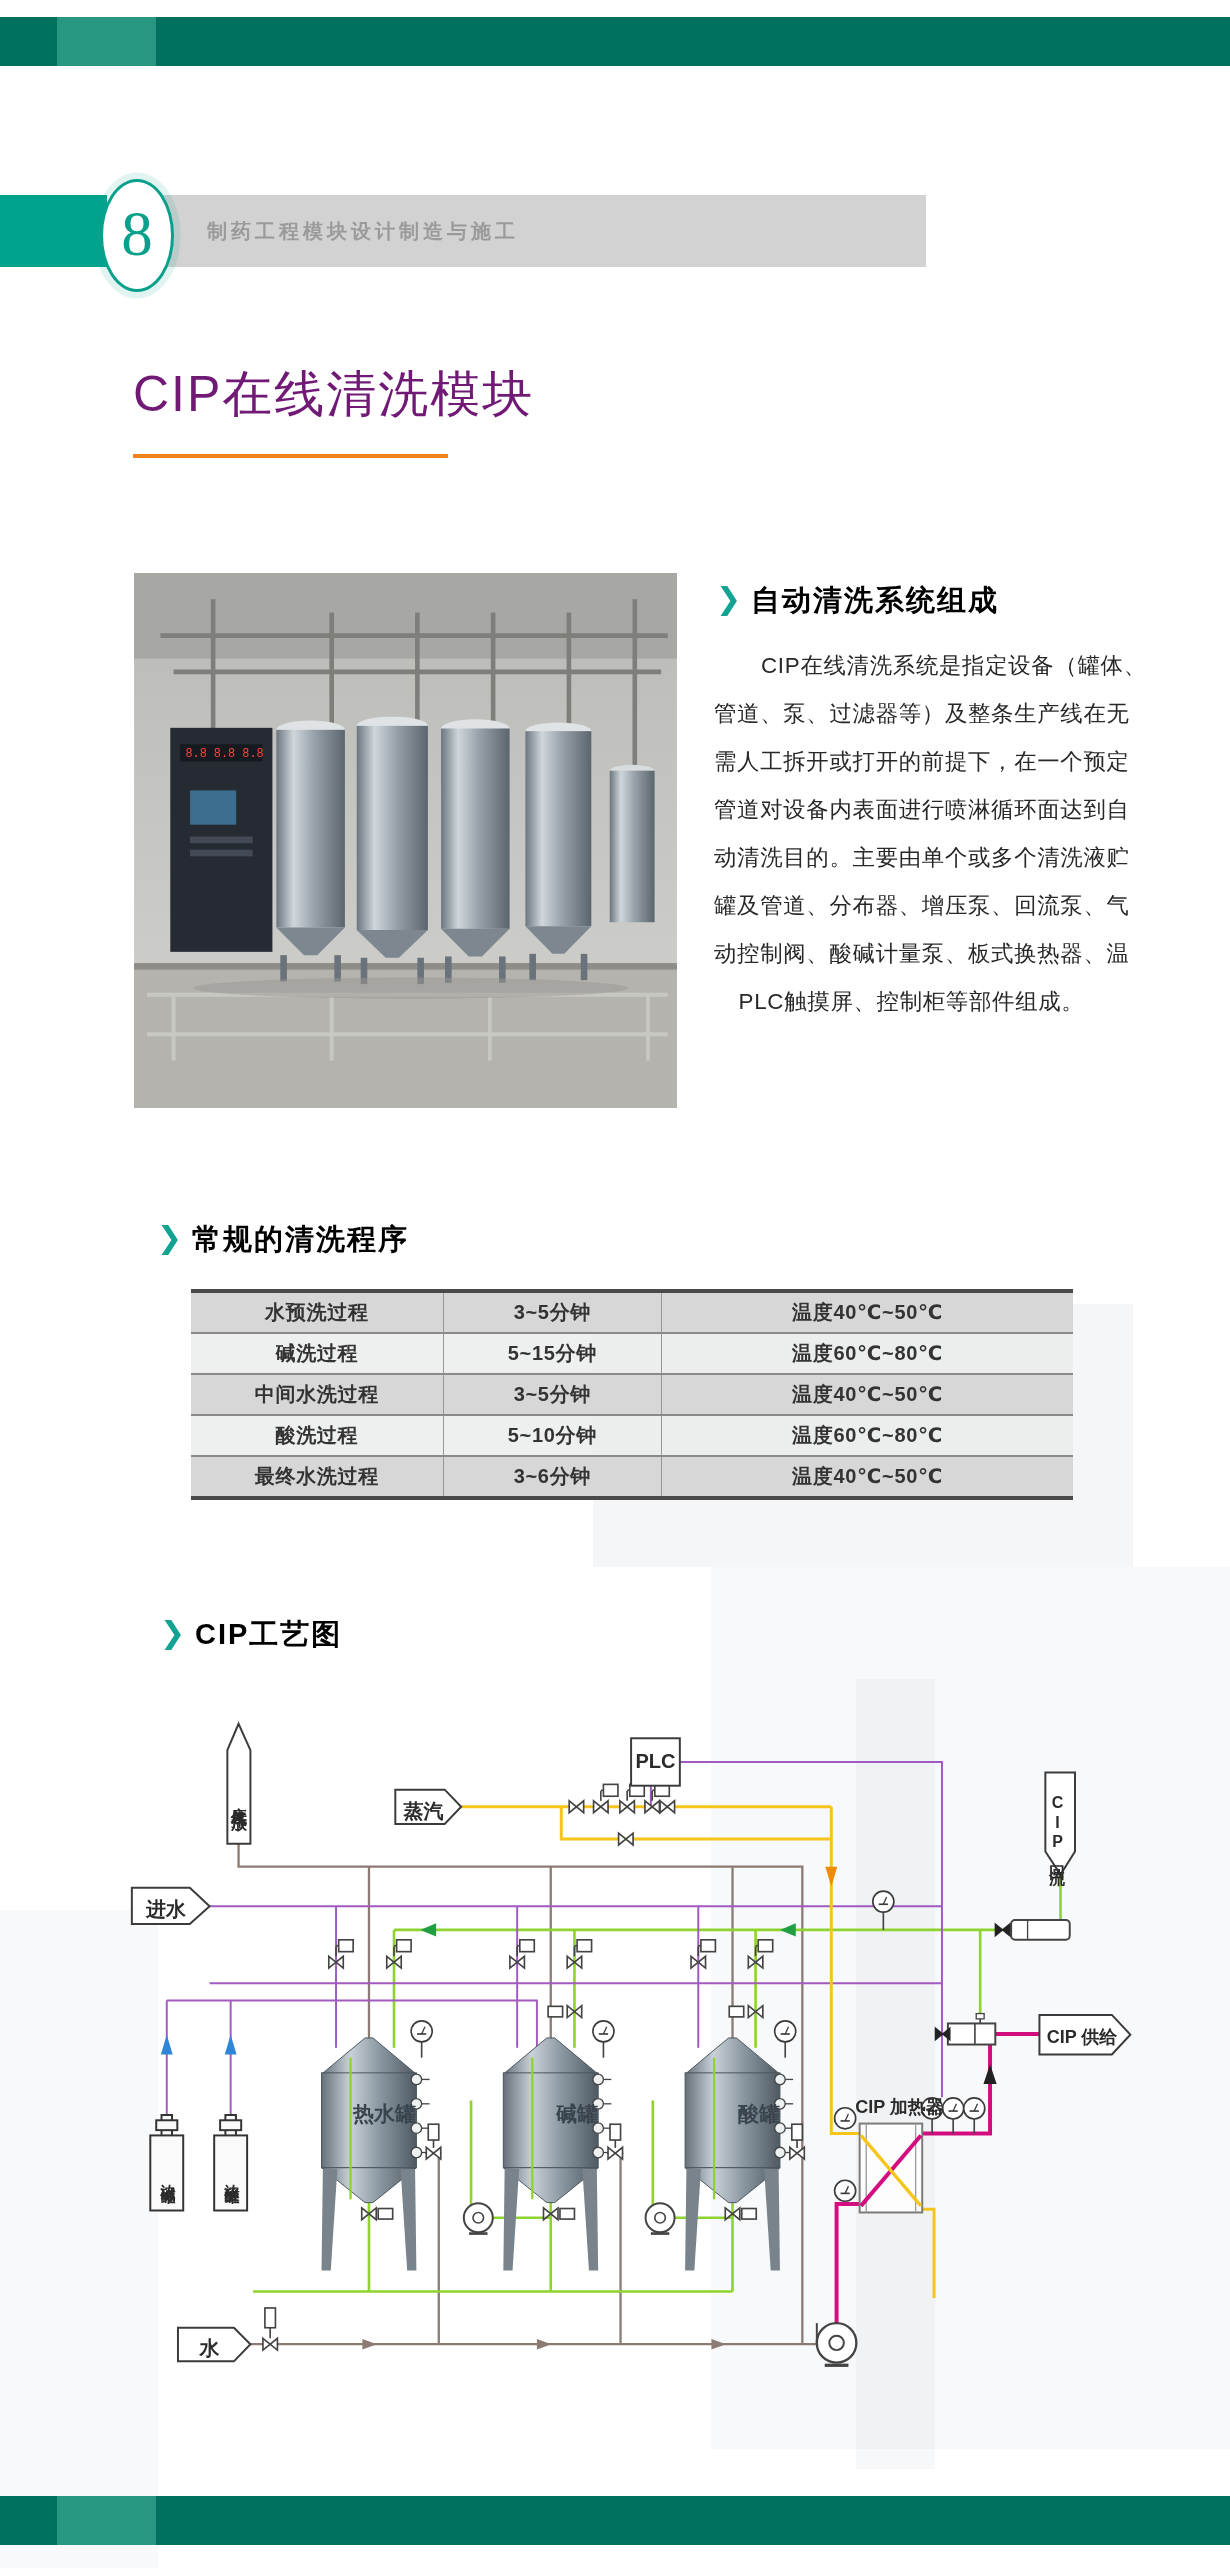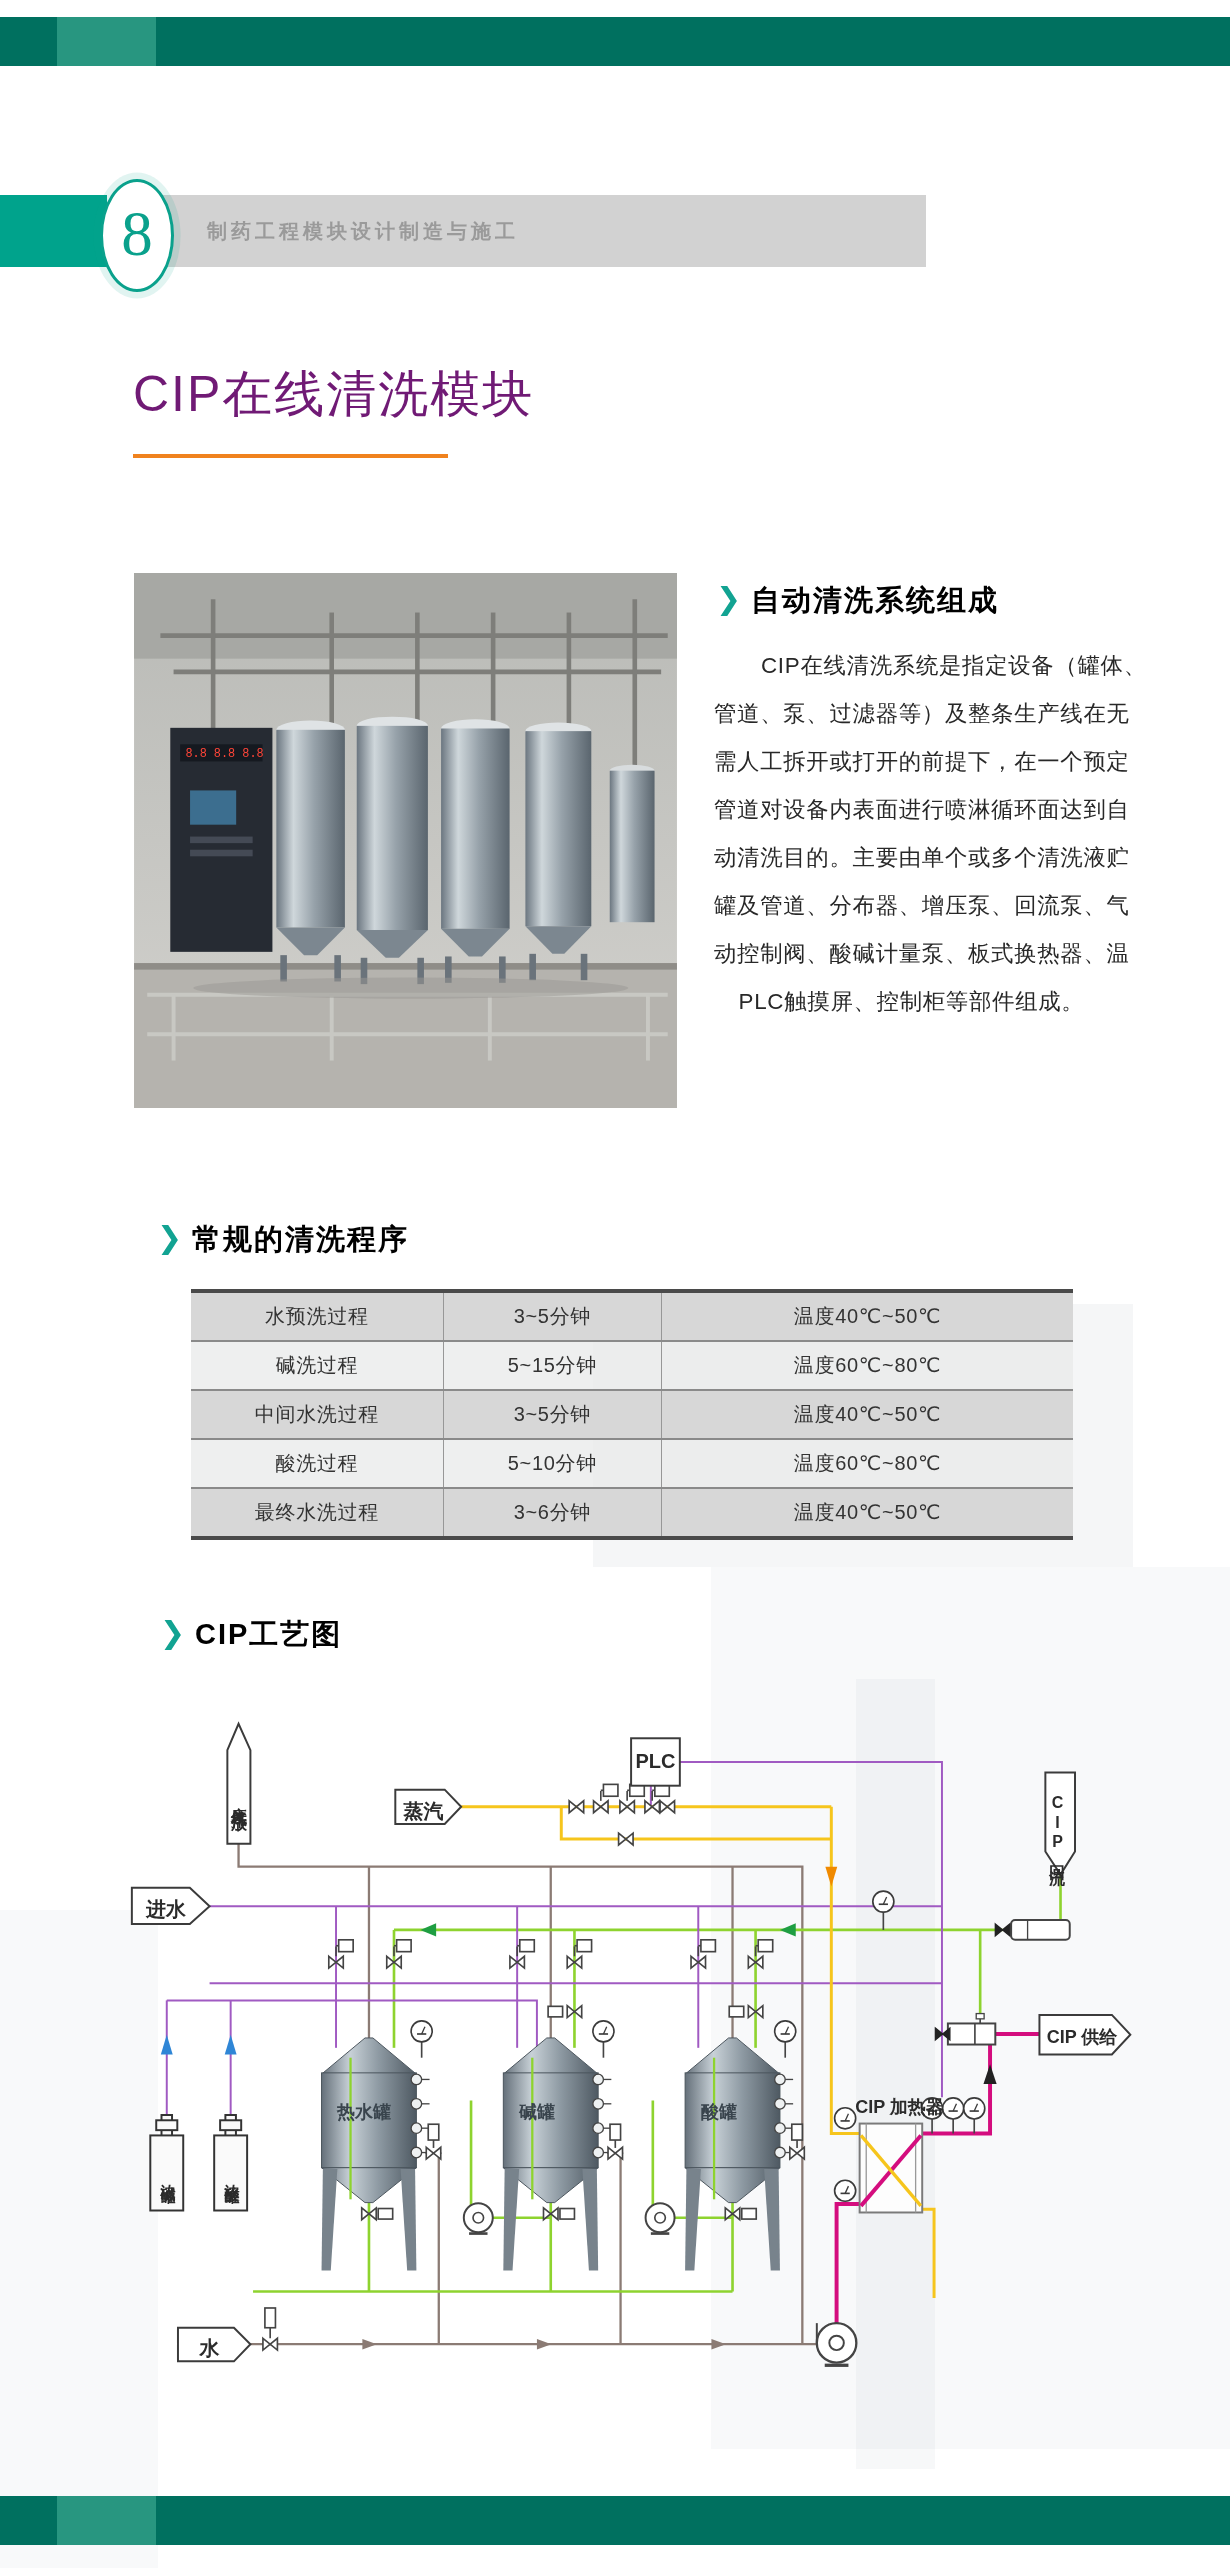--- a/index.html
+++ b/index.html
@@ -25,33 +25,33 @@
   .title-rule{left:133px;top:454px;width:315px;height:4px;background:#f0821e;}
   
   .sec-chevron{font-size:30px;font-weight:bold;color:#12a392;}
   .sec-head{font-size:29px;font-weight:bold;color:#000000;letter-spacing:2px;}
   
   .para{left:714px;top:642px;width:395px;text-align:center;}
   .para div{font-size:22.4px;line-height:48px;color:#282828;letter-spacing:0.7px;white-space:nowrap;}
   .para .indent{padding-left:47px;}
   
   .tbl{left:191px;top:1289px;width:882px;border-top:4px solid #4a4a4a;border-bottom:4px solid #4a4a4a;}
-  .tbl-row{display:flex;height:47px;}
+  .tbl-row{display:flex;height:39px;font-weight:bold;}
   .tbl-row + .tbl-row{border-top:2px solid #8a8a8a;}
   .tbl-row.odd{background:#d7d7d7;}
   .tbl-row.even{background:rgba(232,233,234,.75);}
   .cell{display:flex;align-items:center;justify-content:center;
         font-size:20px;color:#333;letter-spacing:0.7px;}
   .c1{width:28.6%;border-right:1.3px solid #979797;}
   .c2{width:24.7%;border-right:1.3px solid #979797;}
   .c3{width:46.7%;}
   
   .dlbl{position:absolute;font-size:20px;color:#2b2b2b;font-weight:bold;text-align:center;}
   .dlbl.v{writing-mode:vertical-rl;text-orientation:upright;letter-spacing:2.6px;}
-  .tank-lbl{position:absolute;width:95px;text-align:left;font-size:18px;font-weight:bold;color:#39444d;padding-left:16px;}
+  .tank-lbl{position:absolute;width:95px;text-align:right;font-size:21px;font-weight:bold;color:#39444d;}
   .wm{background:#7d8b95;}
 </style>
 </head>
 <body>
 
 <div class="abs band" style="top:16.5px;">
   <div class="abs band-light" style="left:57px;top:0;"></div>
 </div>
 
 <div class="abs wm" style="left:593px;top:1304px;width:540px;height:263px;opacity:.08;"></div>

